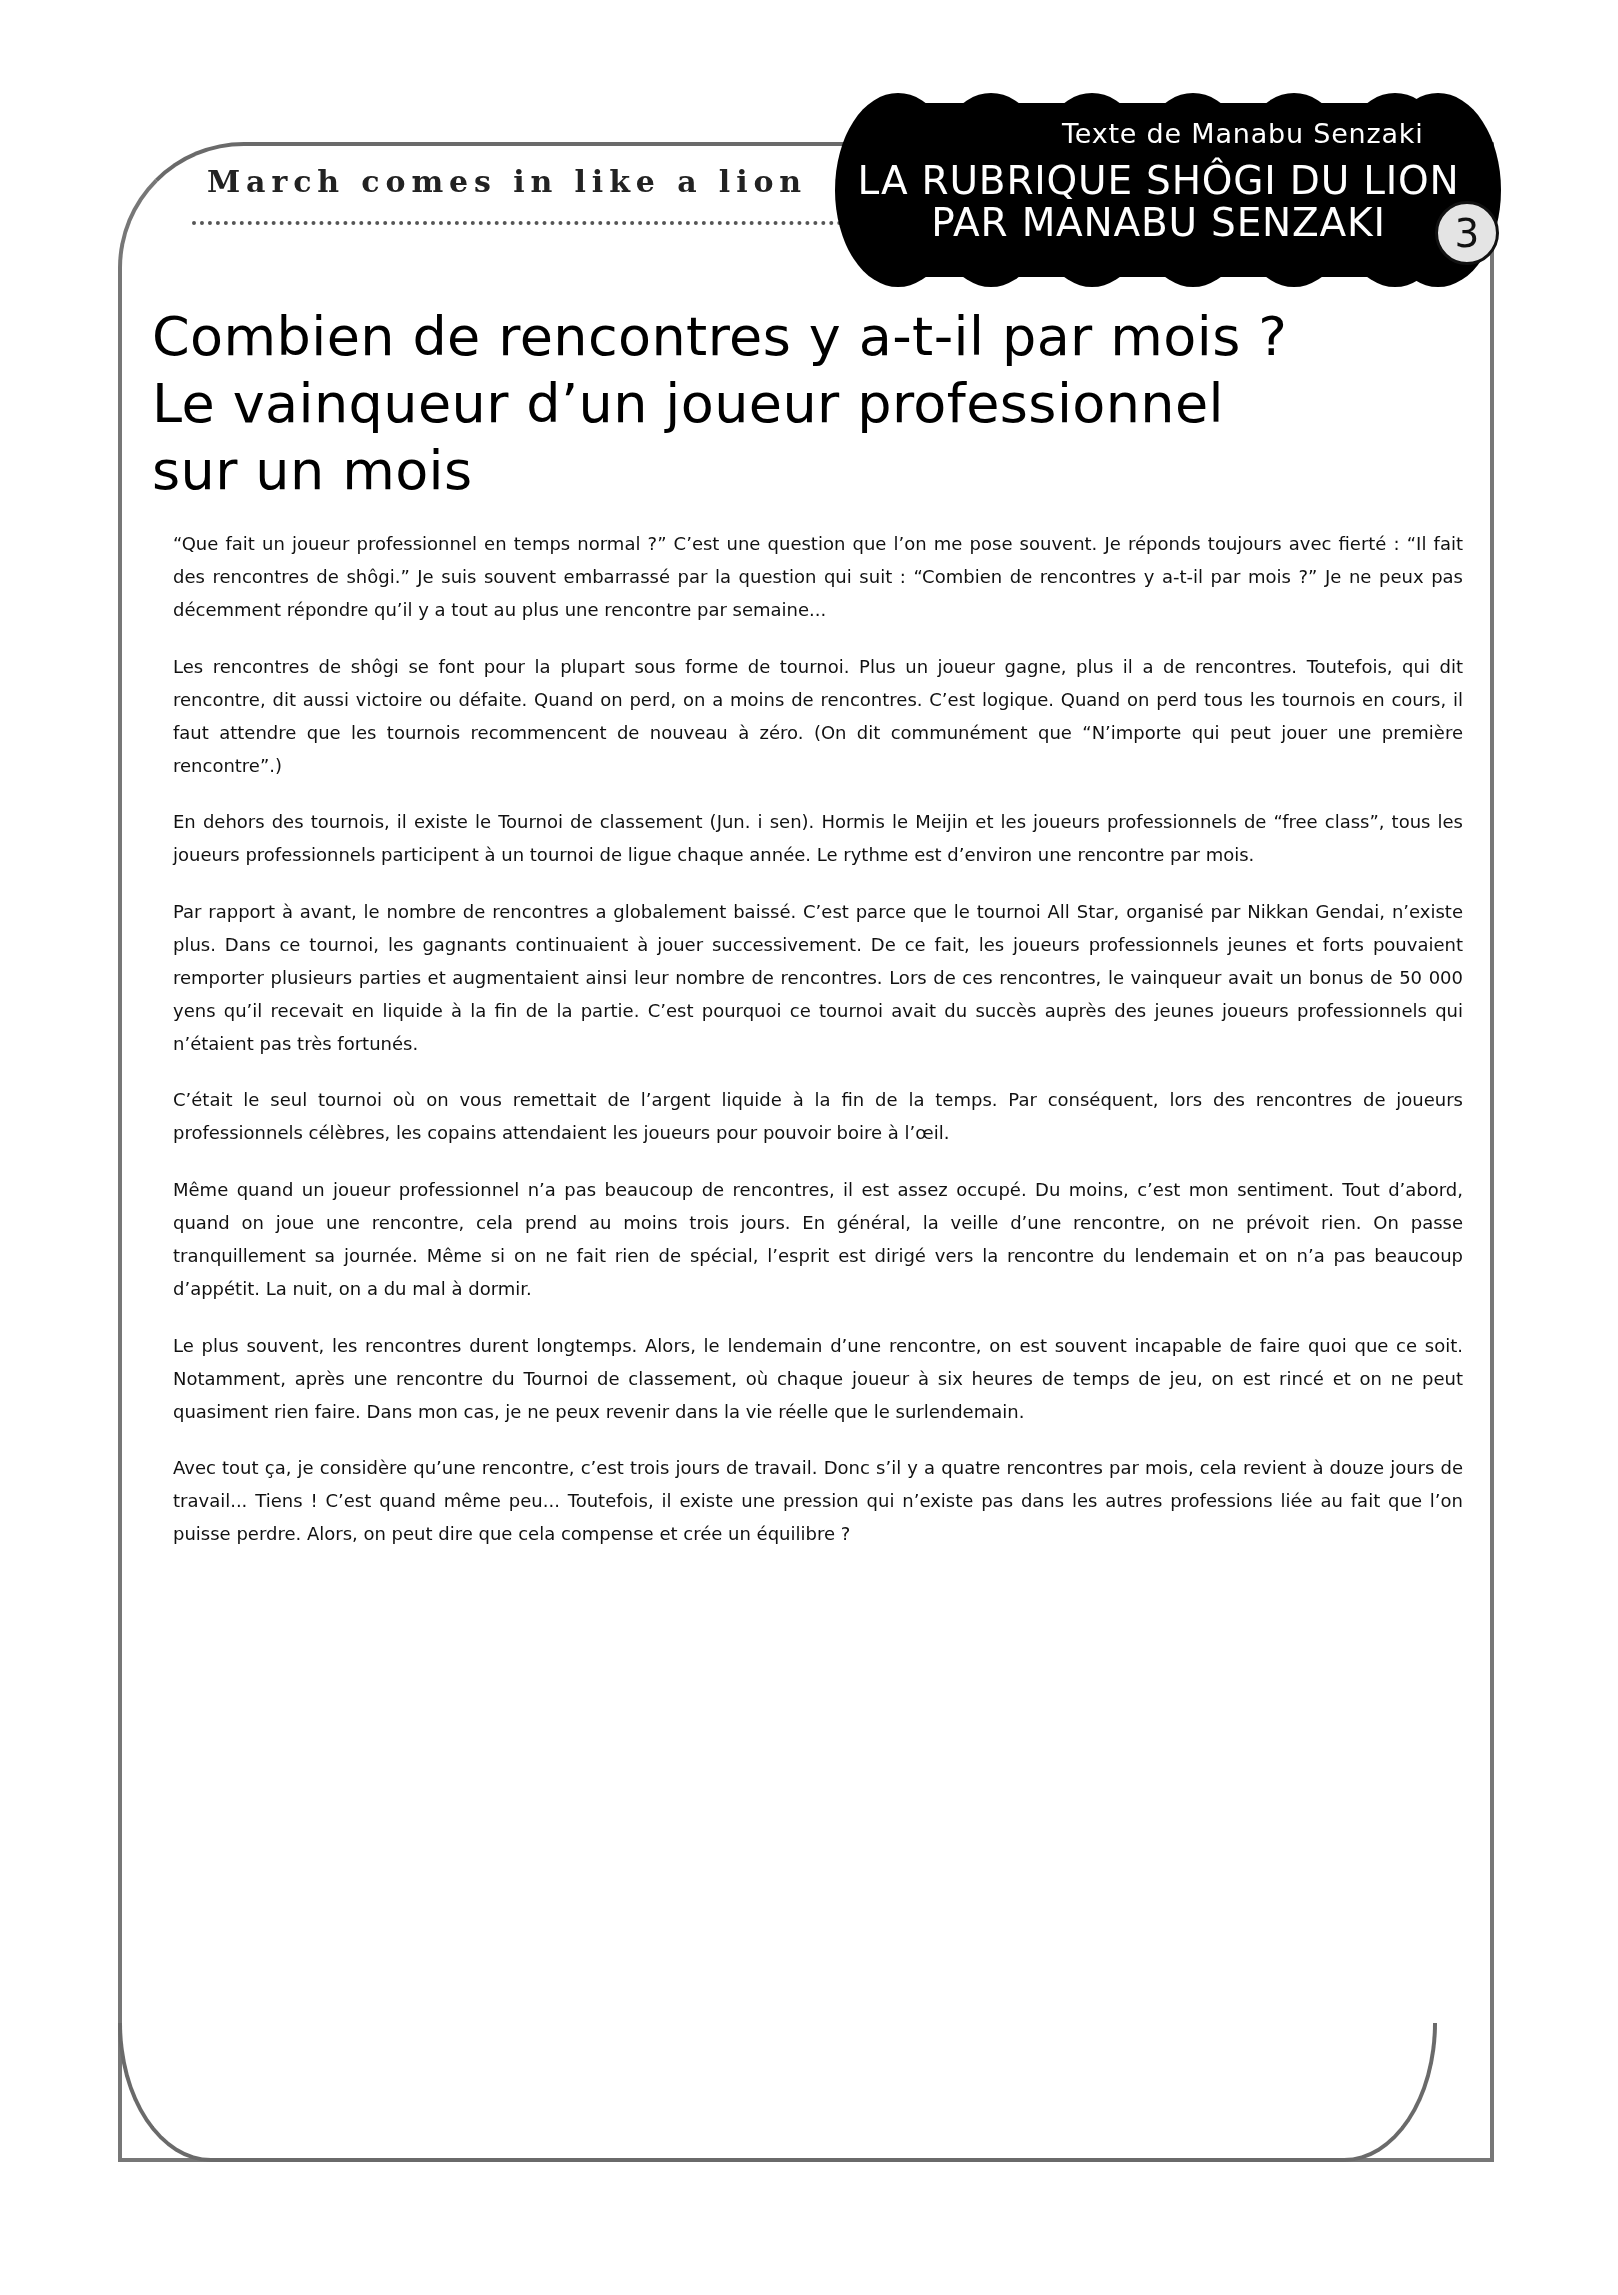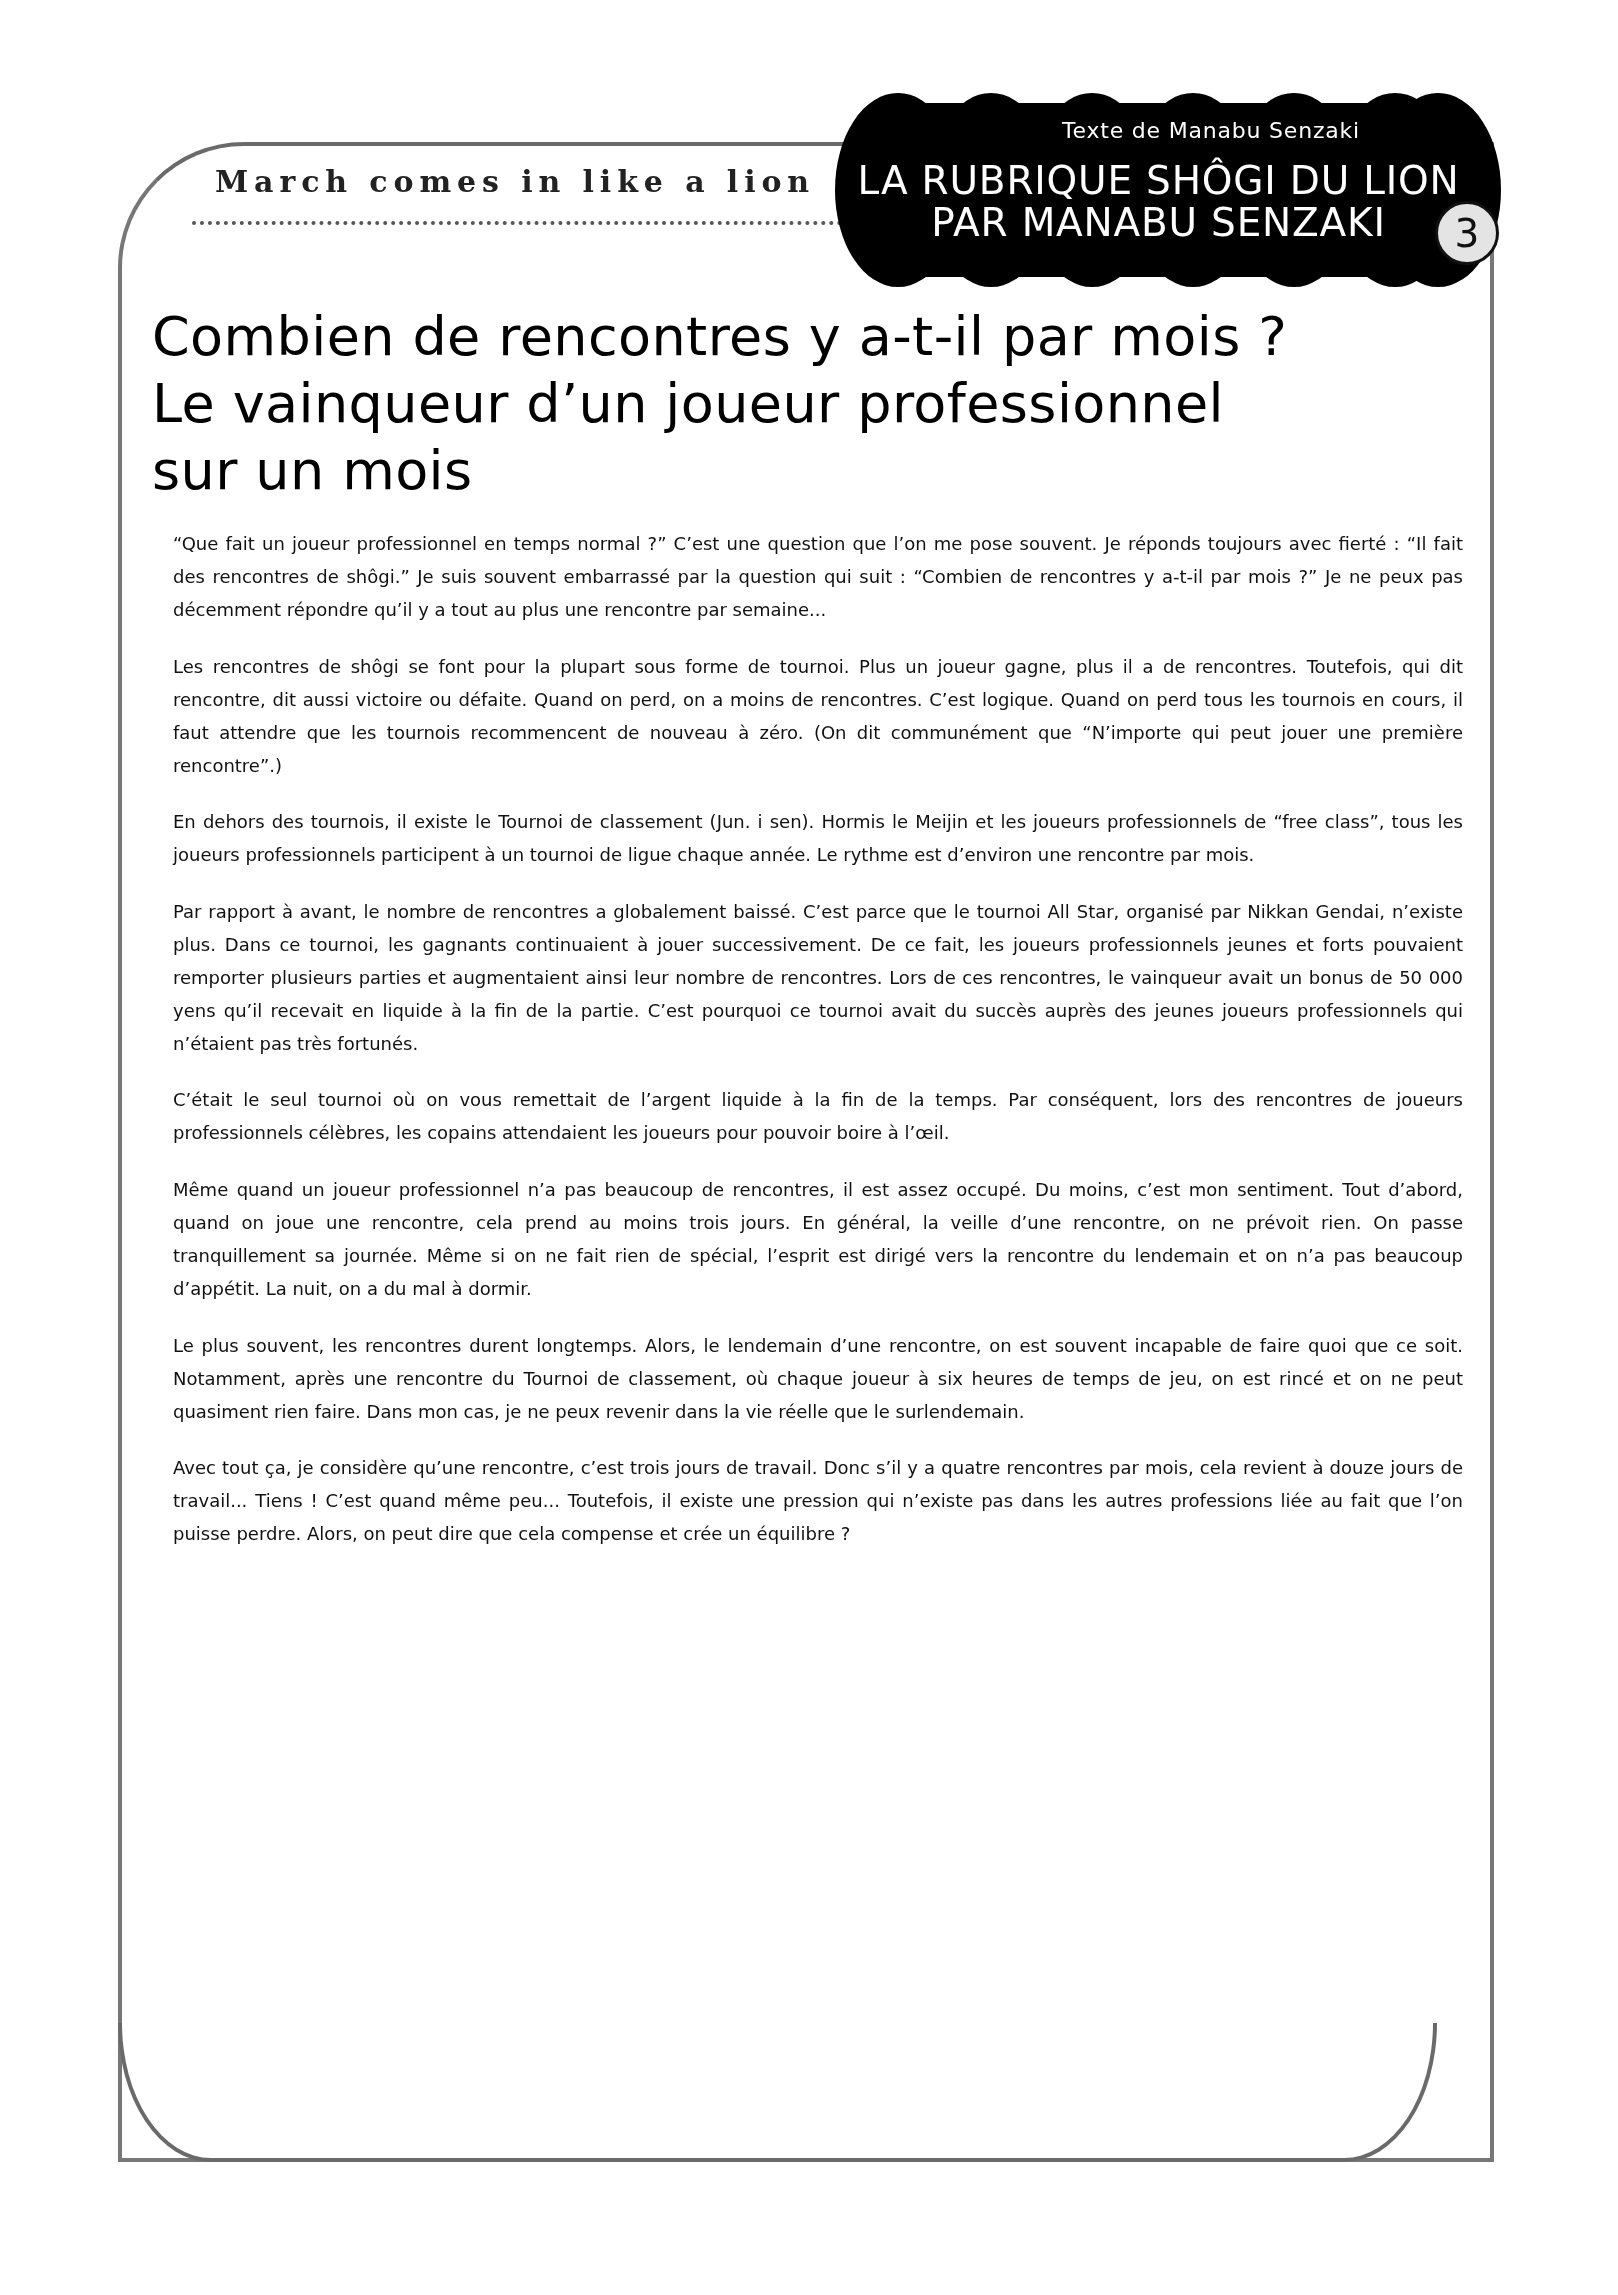--- a/index.html
+++ b/index.html
@@ -18,39 +18,39 @@
     border: 4.2px solid #6a6a6a; border-top: none;
     border-radius: 0 0 93px 93px / 0 0 139px 139px;
     box-sizing: border-box; background: #fff;
   }
   .frame-mask { position:absolute; left:123px; top:2006px; width:1367px; height:34px; background:#fff; }
 
   
   .series-title {
     position: absolute; left: 207px; top: 164px;
     font-family: "DejaVu Serif", serif; font-size: 30px; letter-spacing: 5.9px;
-    color: #222; font-weight: bold; margin-left: 8px;
+    color: #222; font-weight: bold;
   }
   .dots {
     position: absolute; left: 192px; top: 221px; width: 674px; height: 0;
     border-top: 4.2px dotted #555;
   }
 
   
   .banner {
     position: absolute; left: 835px; top: 93px; width: 666px; height: 194px;
   }
   .banner .bump {
     position: absolute; top: 0; width: 126px; height: 194px;
     background: #000; border-radius: 63px / 97px;
   }
   .banner .body { position: absolute; left: 51px; top: 10px; width: 548px; height: 174px; background:#000; }
   .banner-sub {
     position: absolute; left: 1062px; top: 118px; color: #fff;
-    font-size: 22px; letter-spacing: 0.8px;
+    font-size: 27px; letter-spacing: 0.8px;
   }
   .banner-title {
     position: absolute; left: 851px; top: 160px; width: 615px; color: #fff;
     font-size: 39px; text-align: center; line-height: 42px; letter-spacing: 0.8px;
   }
   .badge {
     position: absolute; left: 1435px; top: 201px; width: 64px; height: 64px;
     border-radius: 50%; background: #e4e4e4; border: 3.4px solid #111;
     box-sizing: border-box; display: flex; align-items: center; justify-content: center;
     font-size: 39px; color: #111; font-family: "DejaVu Sans", sans-serif;

